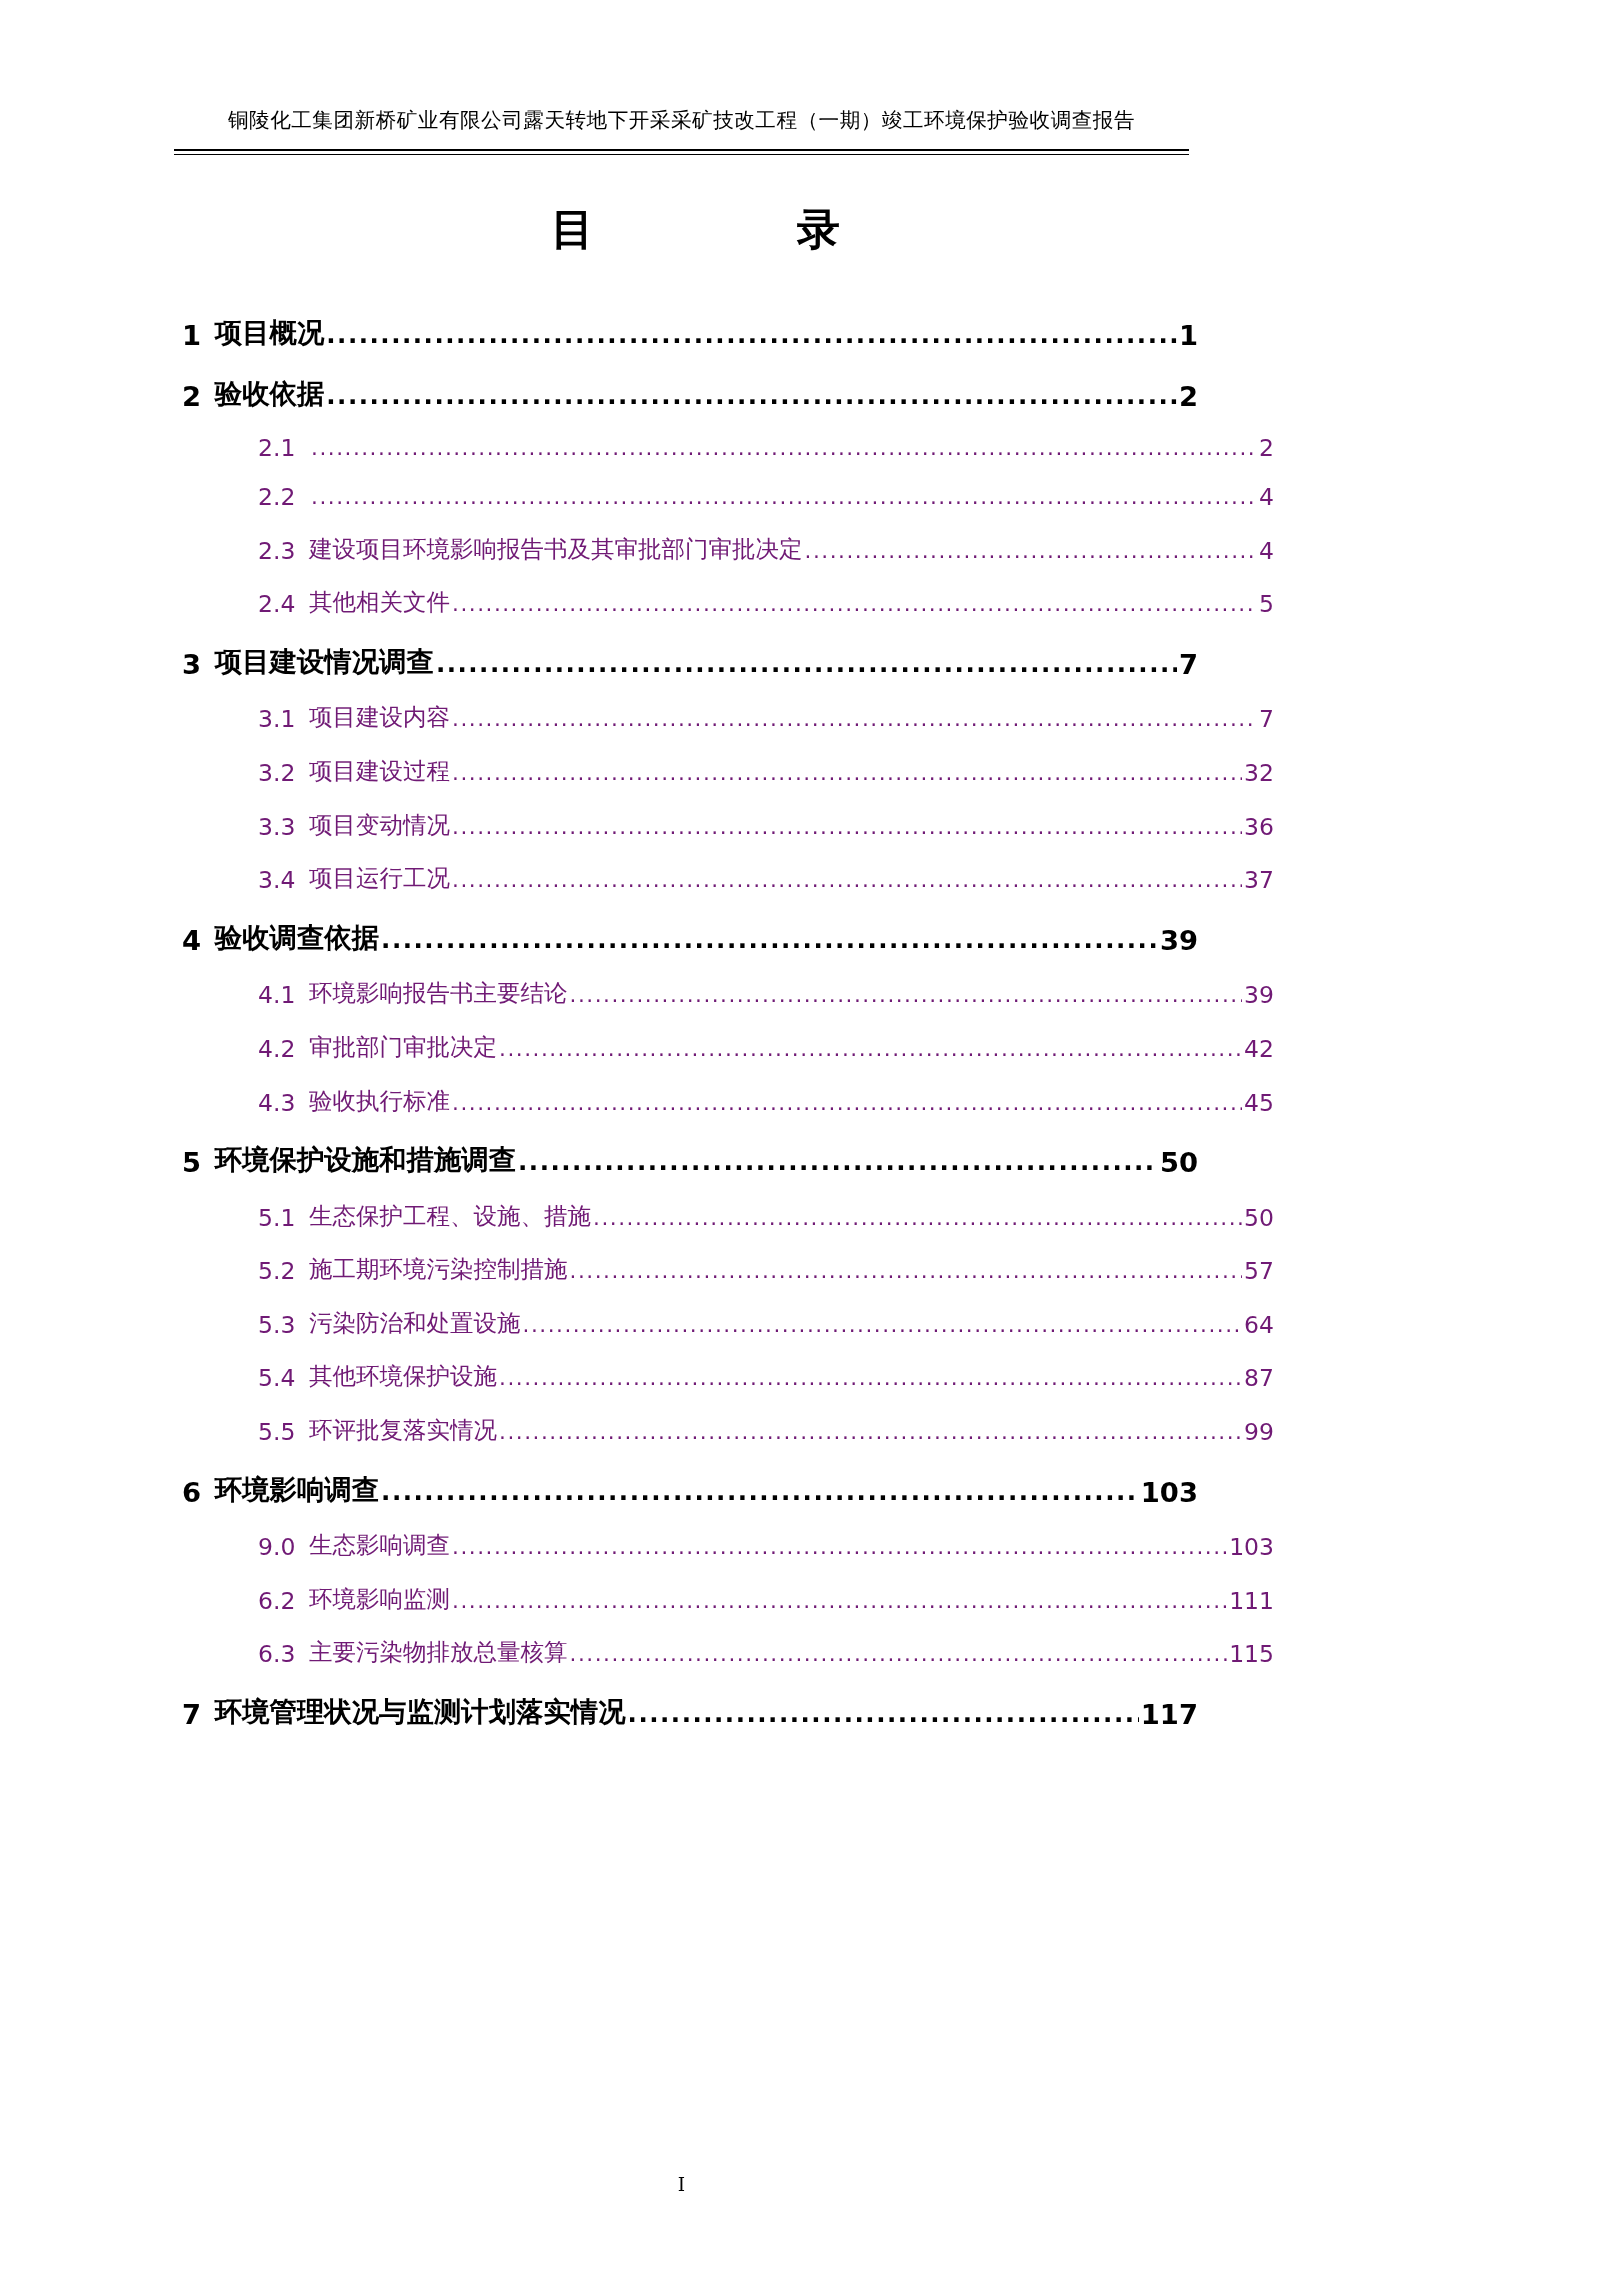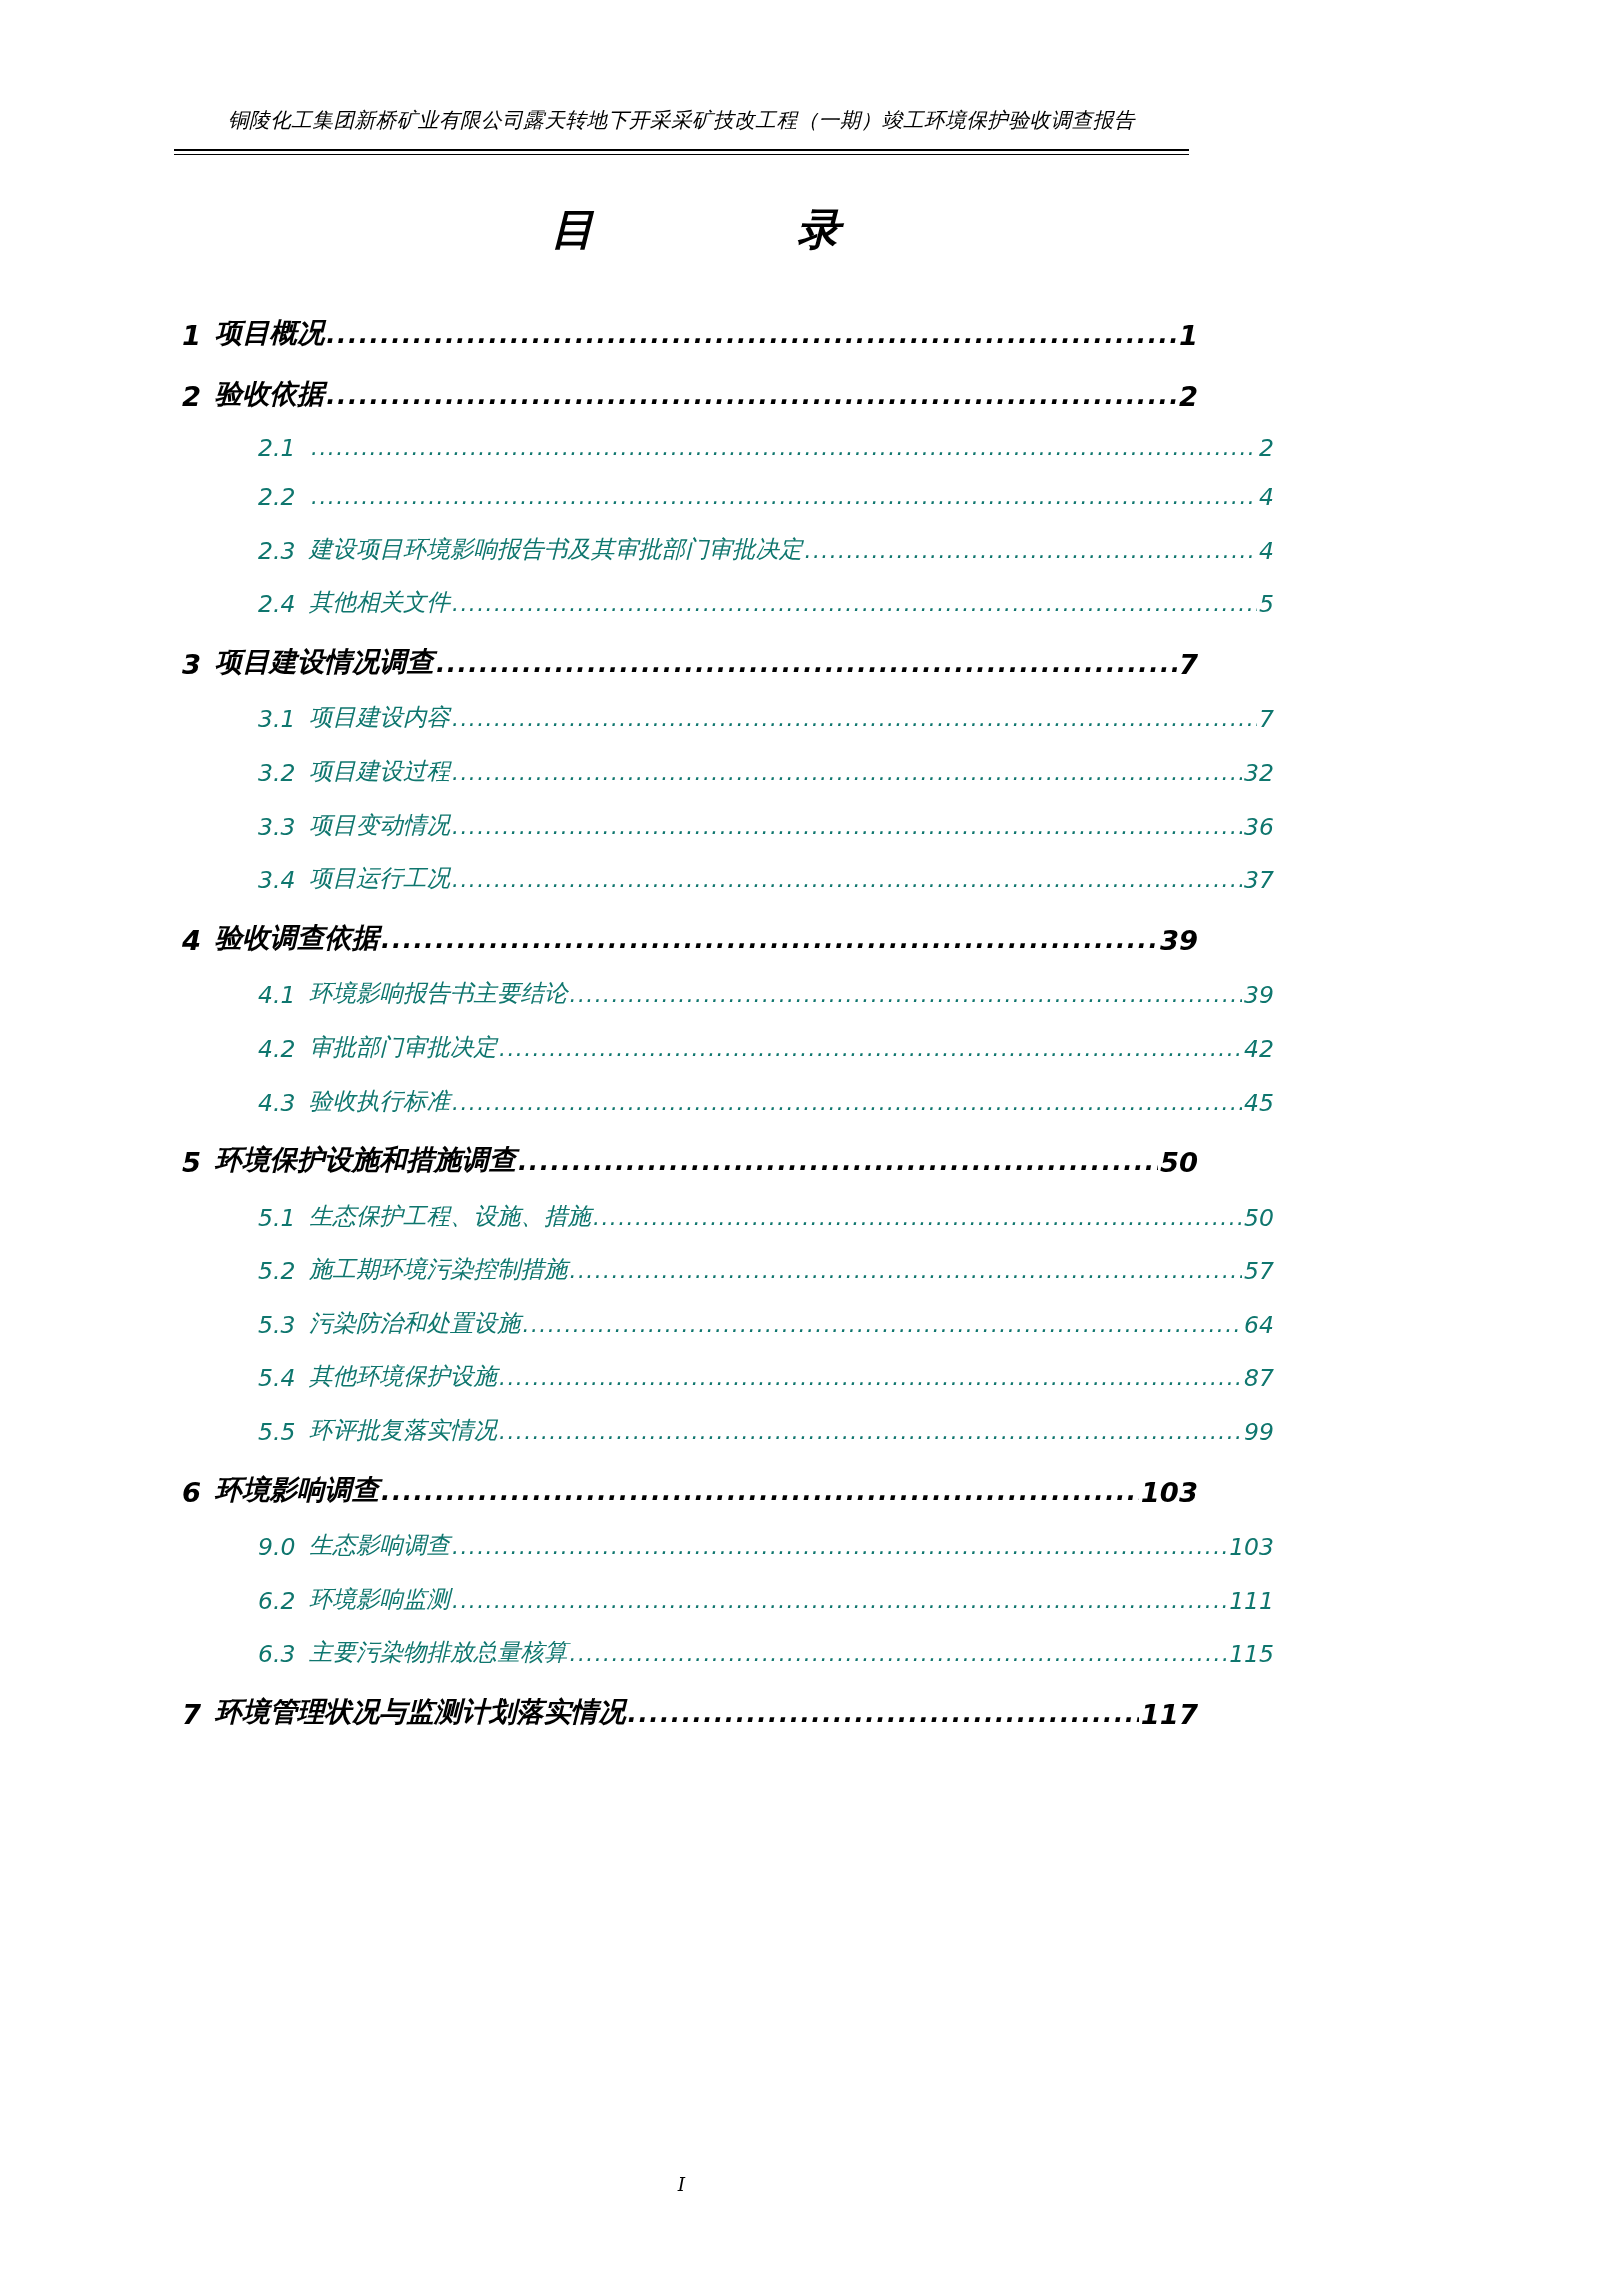--- a/index.html
+++ b/index.html
@@ -8,21 +8,20 @@
     background: #ffffff;
   }
   .page {
     width: 1363px;
     height: 2293px;
     position: relative;
     background: #ffffff;
     font-family: "DejaVu Sans", "Liberation Sans", sans-serif;
     box-sizing: border-box;
     overflow: hidden;
-    font-style: italic;
   }
   .header {
     position: absolute;
     left: 0;
     right: 0;
     top: 106px;
     text-align: center;
   }
   .header-text {
     font-family: "DejaVu Sans", "Liberation Sans", sans-serif;
@@ -94,21 +93,21 @@
     margin-top: 25.5px;
     padding-left: 0px;
   }
   .lvl1 .num { margin-right: 13.7px; }
   .lvl1 .leader { font-size: 24.5px; position: relative; top: -2px; }
 
   
   .lvl2 {
     font-size: 23.5px;
     font-weight: normal;
-    color: #0f766e;
+    color: #701a75;
     margin-top: 21.6px;
     padding-left: 76px;
   }
   .lvl2 .num { margin-right: 13.7px; }
   .lvl2 .leader { font-size: 21.6px; position: relative; top: -2px; }
 
   .footer-page {
     position: absolute;
     left: 0;
     right: 0;

